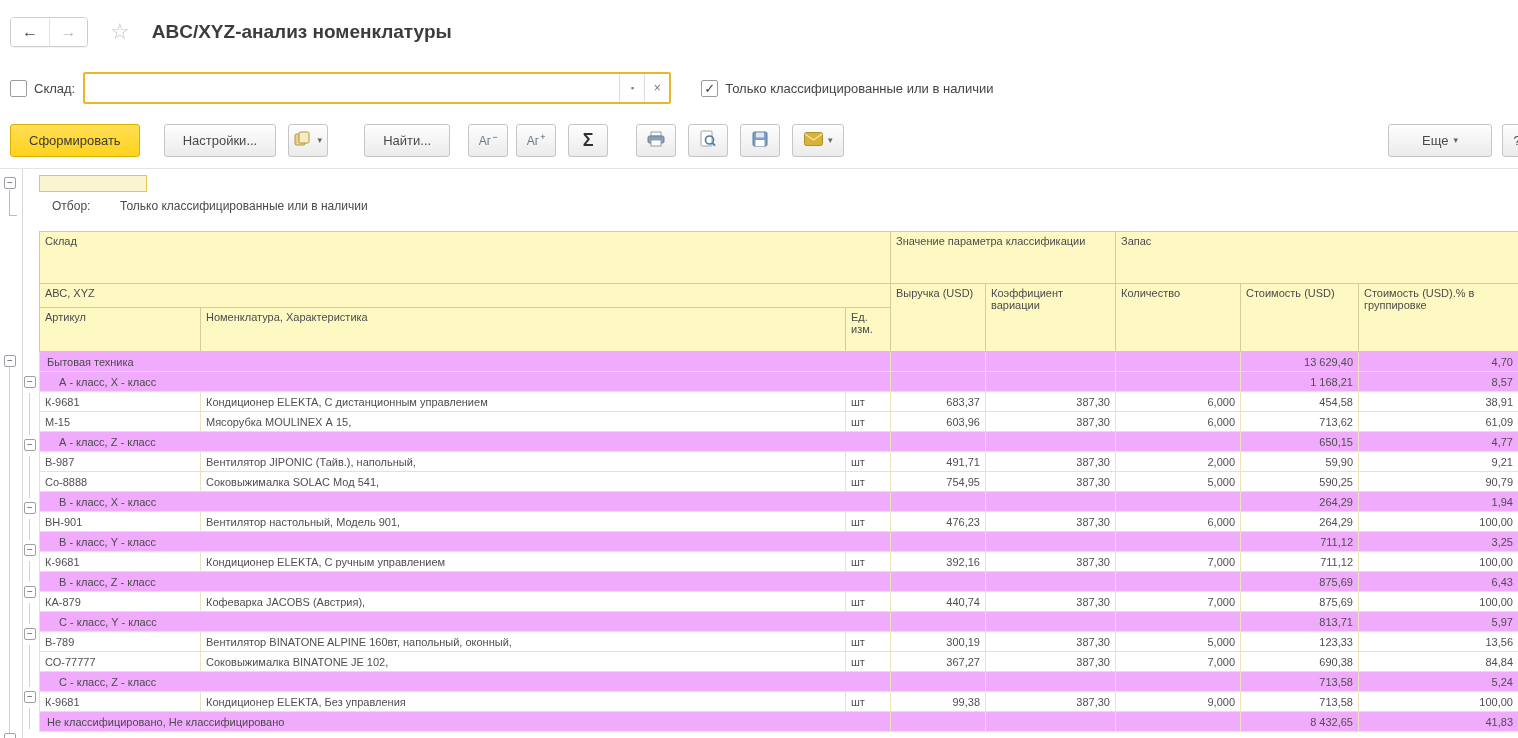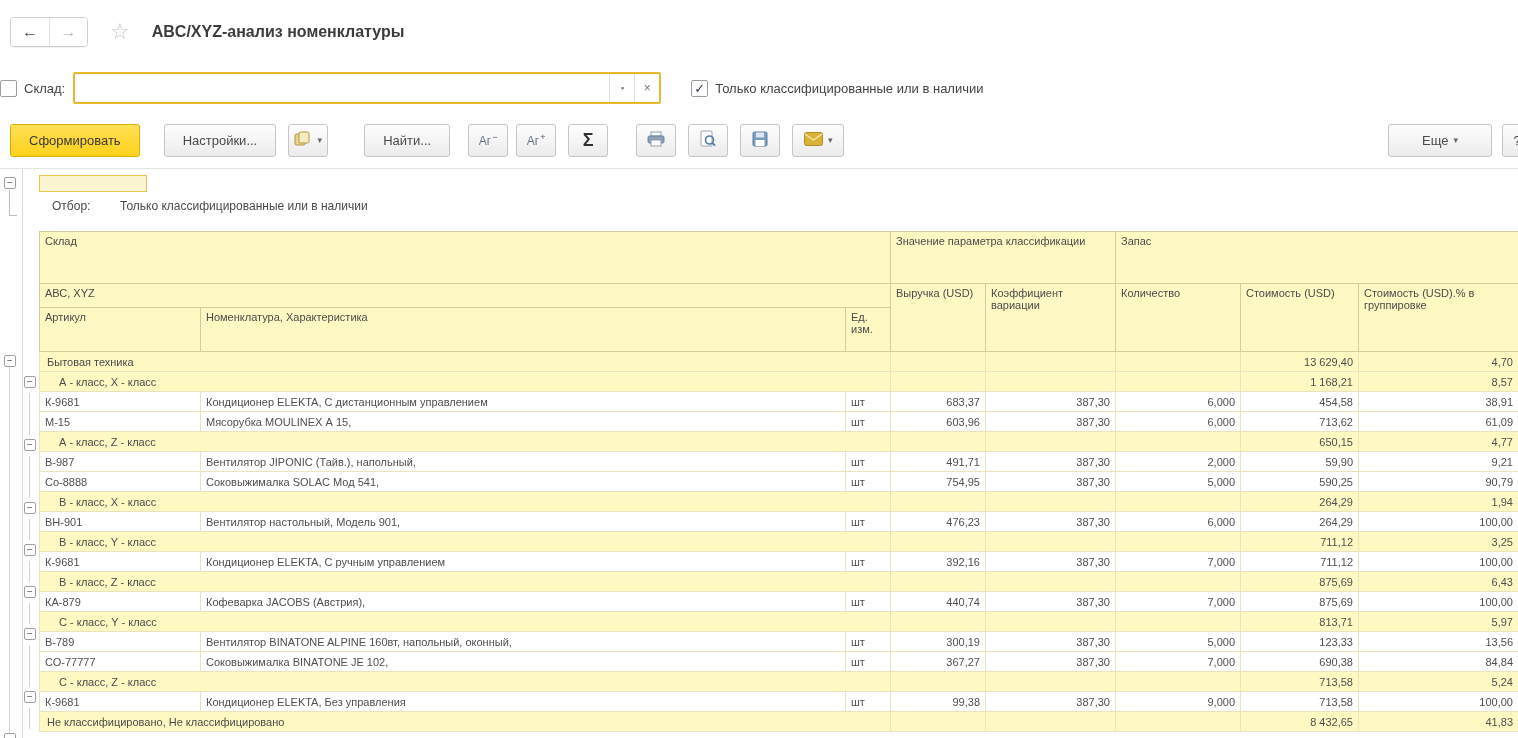--- a/index.html
+++ b/index.html
@@ -6,23 +6,23 @@
   body{
     width:1518px;height:738px;overflow:hidden;background:#fff;color:#333;
     font-family:"Liberation Sans",sans-serif;position:relative;
   }
   
   .navbar{display:flex;align-items:center;height:64px;padding-left:10px;box-sizing:border-box;}
   .navgroup{display:flex;border:1px solid #cdcdcd;border-radius:4px;overflow:hidden;background:#fff;box-shadow:0 1px 1px rgba(0,0,0,.05);}
   .navbtn{width:38px;height:28px;border:none;background:#fff;font-size:16px;color:#4a4a4a;cursor:pointer;display:flex;align-items:center;justify-content:center;}
   .navbtn.disabled{color:#bdbdbd;border-left:1px solid #e2e2e2;}
   .star{margin-left:22px;font-size:22px;color:#c4c4c4;}
-  .page-title{margin-left:22px;font-size:16px;font-weight:bold;color:#3c3c3c;}
+  .page-title{margin-left:22px;font-size:19px;font-weight:bold;color:#3c3c3c;}
   
-  .filter-row{display:flex;align-items:center;height:48px;box-sizing:border-box;font-size:13px;color:#444;}
+  .filter-row{display:flex;align-items:center;height:48px;padding-left:10px;box-sizing:border-box;font-size:13px;color:#444;}
   .cb{width:15px;height:15px;border:1px solid #9d9d9d;border-radius:2px;background:#fff;display:inline-flex;align-items:center;justify-content:center;font-size:13px;line-height:13px;color:#2e4057;flex:none;}
   .cb-label{margin:0 8px 0 7px;}
   .combo{display:flex;align-items:stretch;height:28px;width:584px;background:#fff;border:2px solid #e9b62c;border-radius:2px;}
   .combo input{flex:1;border:none;outline:none;font:inherit;padding:0 6px;min-width:0;}
   .combo .sbtn{width:25px;border:none;border-left:1px solid #dcdcdc;background:#fff;color:#777;font-size:9px;display:flex;align-items:center;justify-content:center;cursor:pointer;}
   .combo .sbtn.clear{font-size:12px;}
   .chk2{margin-left:30px;display:flex;align-items:center;}
   
   .toolbar{display:flex;align-items:center;height:56px;padding:0 0 0 10px;box-sizing:border-box;}
   .btn{height:33px;border:1px solid #c6c6c6;border-radius:3px;background:linear-gradient(#fefefe,#ebebeb);
@@ -45,21 +45,21 @@
   .otbor-value{position:absolute;left:120px;top:30px;font-size:12px;color:#4a4a4a;}
   .expander{position:absolute;width:12px;height:12px;border:1px solid #9ba1a7;border-radius:2px;background:#fff;color:#555;
             font-size:10px;line-height:10px;text-align:center;z-index:3;box-sizing:border-box;cursor:pointer;}
   .lv0-line{position:absolute;left:9px;top:21px;width:7px;height:25px;border-left:1px solid #b9bcc0;border-bottom:1px solid #b9bcc0;}
   .vline1{position:absolute;left:9px;width:1px;background:#cfd3d7;}
   .vline2{position:absolute;left:29px;width:1px;height:21px;background:#cfd3d7;}
   
   table.rep{position:absolute;left:39px;top:62px;width:1479px;border-collapse:collapse;table-layout:fixed;font-size:11px;color:#4f4f50;}
   table.rep th{background:#fef9c3;border:1px solid #d5cc9e;font-weight:normal;text-align:left;vertical-align:top;padding:3px 5px;color:#4b4b4c;box-sizing:border-box;}
   table.rep td{border:1px solid #eae3bd;padding:1px 5px;height:20px;box-sizing:border-box;white-space:nowrap;overflow:hidden;vertical-align:middle;}
-  tr.grow td{background:#fef9c3;}
+  tr.grow td{background:#f0abfc;}
   td.glabel{color:#4b4b4c;}
   tr.grow.lvl1 td.glabel{padding-left:7px;}
   tr.grow.lvl2 td.glabel{padding-left:19px;}
   td.num{text-align:right;padding-right:7px;}
   th.num-h{text-align:left;}
   .h-row1{height:52px;}
   .h-row2{height:24px;}
   .h-row3{height:44px;margin-left:12px;}
 </style>
 </head>

